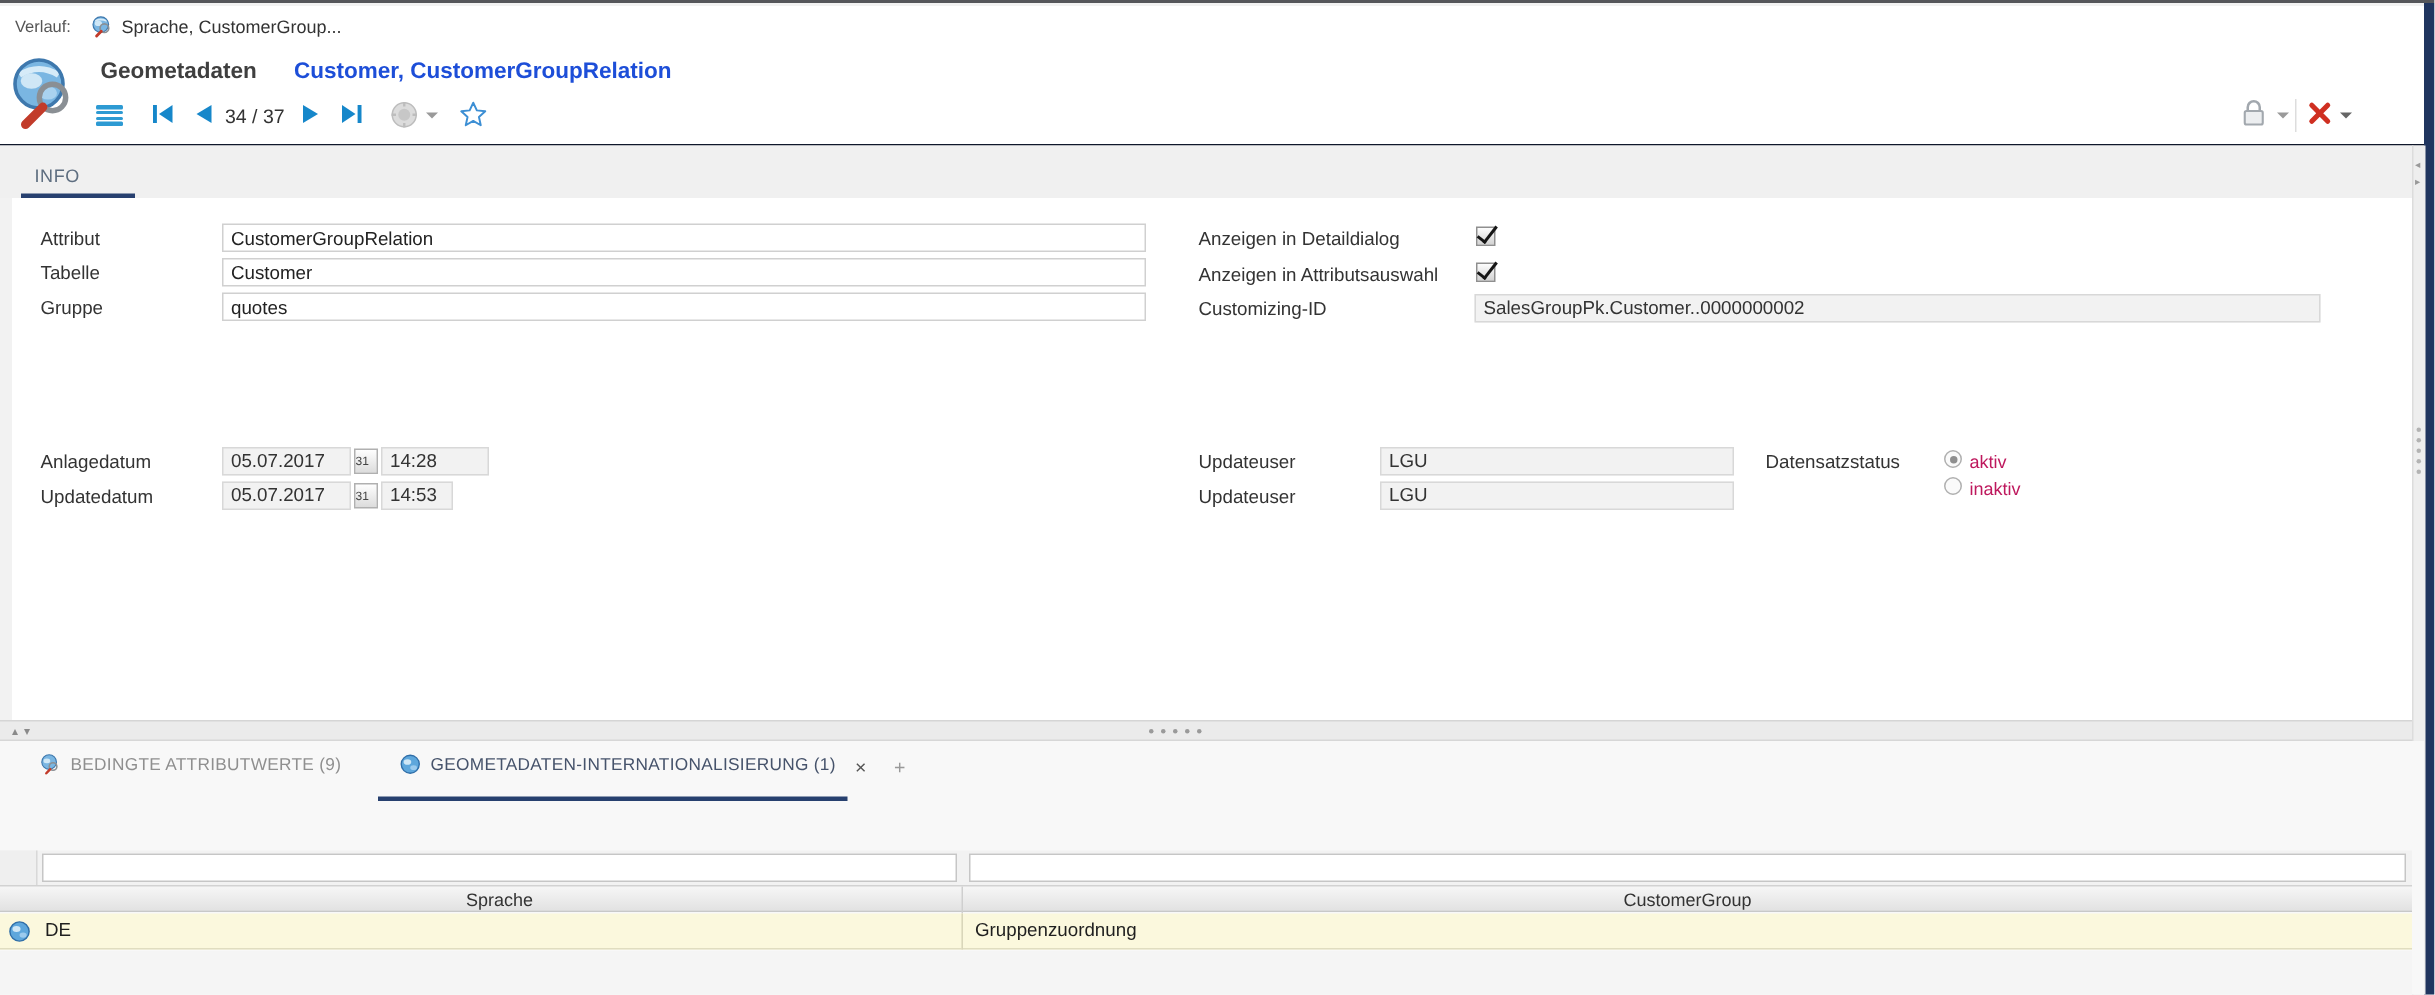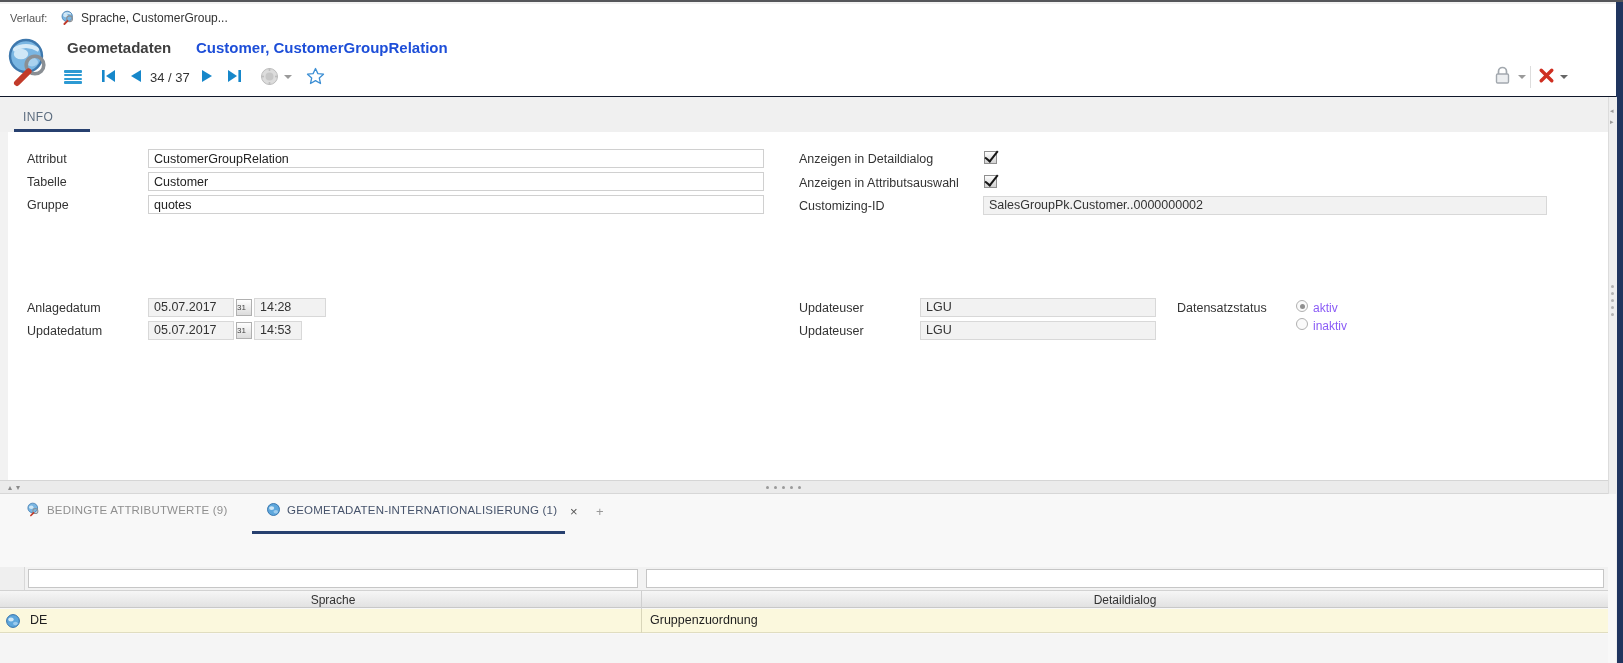--- a/index.html
+++ b/index.html
@@ -33,21 +33,21 @@
   .field{position:absolute;height:19px;border:1px solid #d0d0d0;background:#fff;font-size:12.5px;color:#222;padding:0 5px;font-family:"Liberation Sans",sans-serif;line-height:17px}
   input.field{outline:none}
   .field.ro{background:#f2f2f2;border-color:#d8d8d8;line-height:17px;color:#333}
   .calbtn{position:absolute;width:16px;height:17px;background:linear-gradient(#fefefe,#dcdcdc);border:1px solid #b0b0b0;font-size:8px;color:#444;display:flex;align-items:center;justify-content:flex-start;cursor:pointer}
   
   .cb{position:absolute;width:13px;height:13px;border:1px solid #8f8f8f;background:linear-gradient(#fdfdfd,#d2d2d2);cursor:pointer}
   .cb::after{content:"";position:absolute;left:3px;top:-4px;width:5px;height:12px;border-right:2.5px solid #161616;border-bottom:2.5px solid #161616;transform:rotate(38deg)}
   
   .radio{position:absolute;width:12px;height:12px;border-radius:50%;border:1px solid #b0b0b0;background:#fafafa}
   .radio.sel::after{content:"";position:absolute;left:2.5px;top:2.5px;width:5px;height:5px;border-radius:50%;background:#8f8f8f}
-  .rlabel{position:absolute;font-size:12px;color:#8b5cf6}
+  .rlabel{position:absolute;font-size:12px;color:#be185d}
   
   .side-strip{position:absolute;left:1608px;top:95px;width:9px;height:568px;background:#eeeeee;border-left:1px solid #dcdcdc}
   .strip-arrow{position:absolute;font-size:7px;color:#999;left:1px;line-height:7px}
   .dots-v{position:absolute;left:2px;display:flex;flex-direction:column;gap:4px}
   .dots-v i{width:3px;height:3px;border-radius:50%;background:#b3b3b3}
   
   .splitter{position:absolute;left:0;top:478px;width:1608px;height:14px;background:#ebebeb;border-top:1px solid #d5d5d5;border-bottom:1px solid #d7d7d7}
   .split-arrows{position:absolute;left:8px;top:2px;font-size:8px;color:#8a8a8a;letter-spacing:4px}
   .dots-h{position:absolute;left:766px;top:5px;display:flex;gap:5px}
   .dots-h i{width:3px;height:3px;border-radius:50%;background:#9a9a9a}
@@ -275,21 +275,21 @@
 
   <div class="filter-row">
     <div class="gutter"></div>
     <input class="filter-input" style="left: 28px; width: 610px;">
     <input class="filter-input" style="left: 646px; width: 958px;">
   </div>
 
   <div class="thead">
     <div class="th" style="left:25px;width:616px">Sprache</div>
     <div class="th-div" style="left:641px"></div>
-    <div class="th" style="left:646px;width:958px">Detaildialog</div>
+    <div class="th" style="left:646px;width:958px">CustomerGroup</div>
   </div>
 
   <div class="drow">
     <svg class="abs" style="left:5px;top:4px" width="16" height="16" viewBox="0 0 20 20">
       <circle cx="10" cy="10" r="8" fill="#5ea7dc"></circle>
       <ellipse cx="7.5" cy="8" rx="3.4" ry="2.5" fill="#cfe7f6"></ellipse>
       <ellipse cx="13" cy="13" rx="3" ry="2.2" fill="#9ccbee"></ellipse>
       <circle cx="10" cy="10" r="8" fill="none" stroke="#2f6ea8" stroke-width="1.2"></circle>
     </svg>
     <span class="cell" style="left:30px">DE</span>

